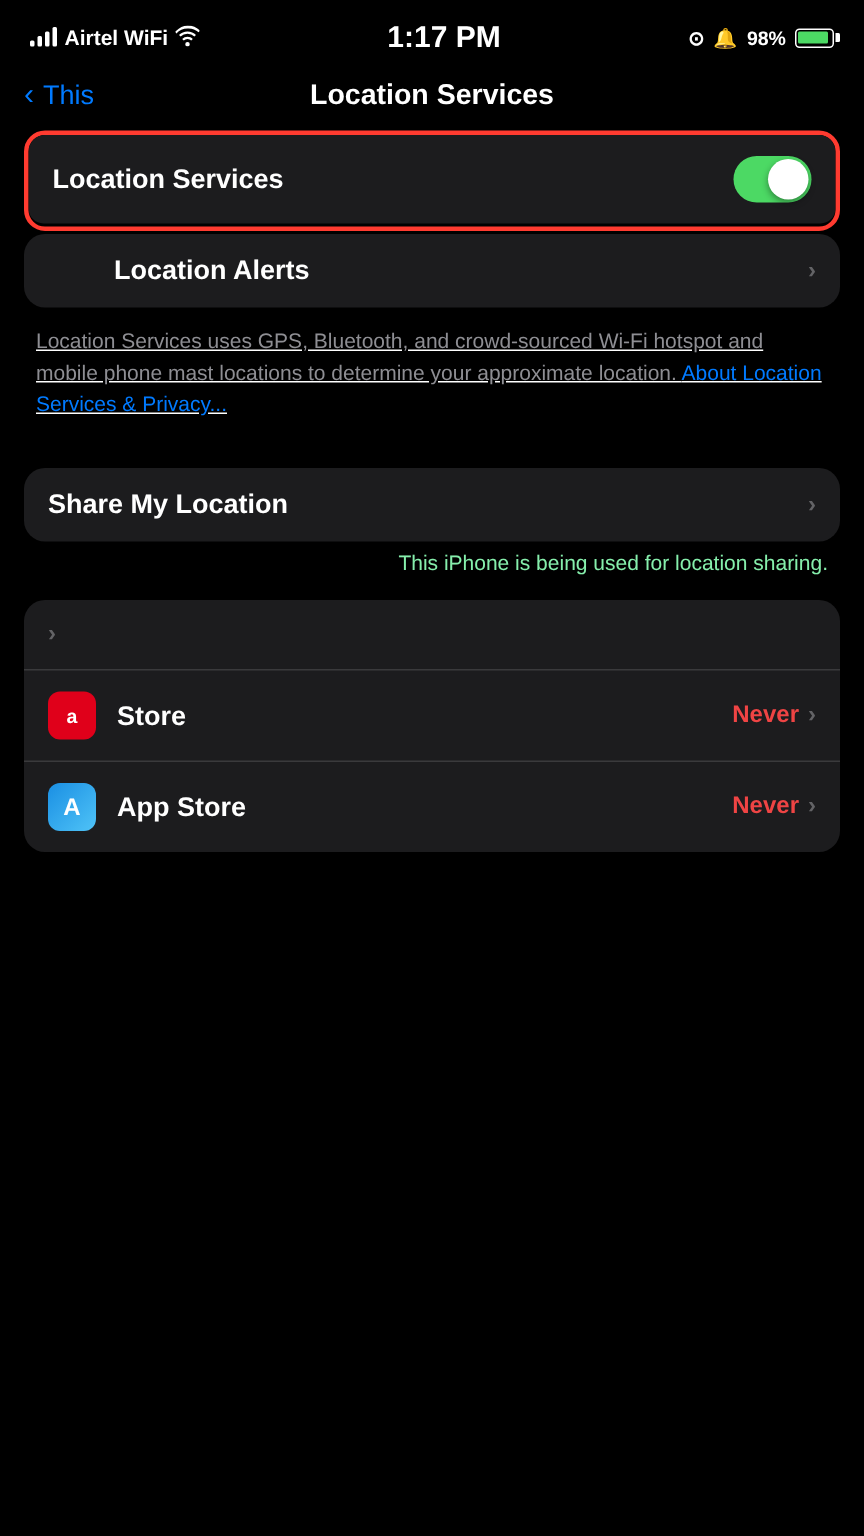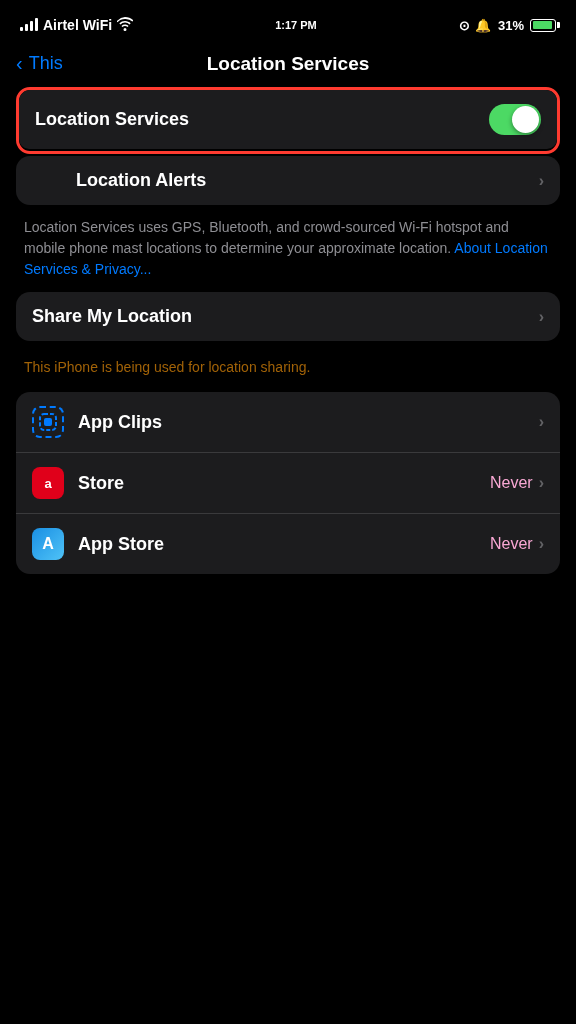--- a/index.html
+++ b/index.html
@@ -35,21 +35,21 @@
     }
     .signal-bar {
       width: 3px;
       background: #fff;
       border-radius: 1px;
     }
     .wifi-icon {
       font-size: 13px;
     }
     .status-center {
-      font-size: 11px;
+      font-size: 20px;
       font-weight: 600;
     }
     .status-right {
       display: flex;
       align-items: center;
       gap: 6px;
       font-size: 13px;
       font-weight: 600;
     }
     .battery-container {
@@ -172,21 +172,22 @@
     }
 
     .chevron-right {
       color: #636366;
       font-size: 16px;
       font-weight: 600;
     }
 
     
     .description-section {
-      padding: 10px 8px 12px;
+      padding: 10px 8px 32px;
+      text-decoration: underline;
     }
     .description-text {
       font-size: 14px;
       color: #8E8E93;
       line-height: 1.5;
     }
     .description-link {
       color: #007AFF;
     }
 
@@ -230,35 +231,37 @@
     .row-right {
       display: flex;
       align-items: center;
       gap: 6px;
       color: #636366;
       font-size: 16px;
     }
 
     .never-text {
       font-size: 16px;
-      color: #f9a8d4;
+      color: #ef4444;
+      font-weight: bold;
     }
 
     .share-location-group {
       background: #1C1C1E;
       border-radius: 14px;
       overflow: hidden;
       margin-bottom: 0;
     }
 
     .share-desc {
-      padding: 16px 8px 14px;
+      padding: 4px 8px 14px;
       font-size: 14px;
-      color: #a16207;
+      color: #86efac;
       line-height: 1.5;
+      text-align: right;
     }
   </style>
 </head>
 <body>
 
 <div class="status-bar">
   <div class="status-left">
     <div class="signal-bars">
       <div class="signal-bar" style="height:4px"></div>
       <div class="signal-bar" style="height:7px"></div>
@@ -269,21 +272,21 @@
     <span class="wifi-icon">
       <svg width="16" height="14" viewBox="0 0 16 14" fill="white">
         <path d="M8 11a1.5 1.5 0 110 3 1.5 1.5 0 010-3zm0-3.5c1.38 0 2.63.56 3.54 1.46l-1.06 1.06A3.48 3.48 0 008 9a3.48 3.48 0 00-2.48 1.02L4.46 8.96A4.97 4.97 0 018 7.5zm0-3.5c2.21 0 4.21.9 5.66 2.34L12.6 7.4A6.47 6.47 0 008 5.5a6.47 6.47 0 00-4.6 1.9L2.34 6.34A7.97 7.97 0 018 4zm0-4C11.31 0 14.3 1.34 16.46 3.5L15.4 4.56A9.97 9.97 0 008 2a9.97 9.97 0 00-7.4 3.28L-.54 4.22.54 3.5A11.97 11.97 0 018 0z"></path>
       </svg>
     </span>
   </div>
   <div class="status-center">1:17 PM</div>
   <div class="status-right">
     <span style="font-size:13px;">⊙</span>
     <span style="font-size:13px;">🔔</span>
-    <span>31%</span>
+    <span>98%</span>
     <div class="battery-container">
       <div class="battery-icon">
         <div class="battery-fill"></div>
       </div>
     </div>
   </div>
 </div>
 
 <div class="nav-bar">
   <div class="back-button">
@@ -322,29 +325,20 @@
       <span class="row-label">Share My Location</span>
       <span class="chevron-right">›</span>
     </div>
   </div>
 
   <div class="share-desc">This iPhone is being used for location sharing.</div>
 
   <div class="settings-group">
 
     <div class="settings-row">
-      <div class="row-left">
-        <div class="app-clips-icon">
-          <svg width="20" height="20" viewBox="0 0 20 20">
-            <rect x="2" y="2" width="16" height="16" rx="4" fill="none" stroke="#007AFF" stroke-width="2" stroke-dasharray="4 2"></rect>
-            <rect x="6" y="6" width="8" height="8" rx="2" fill="#007AFF"></rect>
-          </svg>
-        </div>
-        <span class="row-label">App Clips</span>
-      </div>
       <div class="row-right">
         <span class="chevron-right">›</span>
       </div>
     </div>
 
     <div class="settings-row">
       <div class="row-left">
         <div class="airtel-icon">
           <svg width="22" height="22" viewBox="0 0 22 22">
             <text x="11" y="16" text-anchor="middle" font-size="13" fill="white" font-weight="bold" font-family="Arial">a</text>

